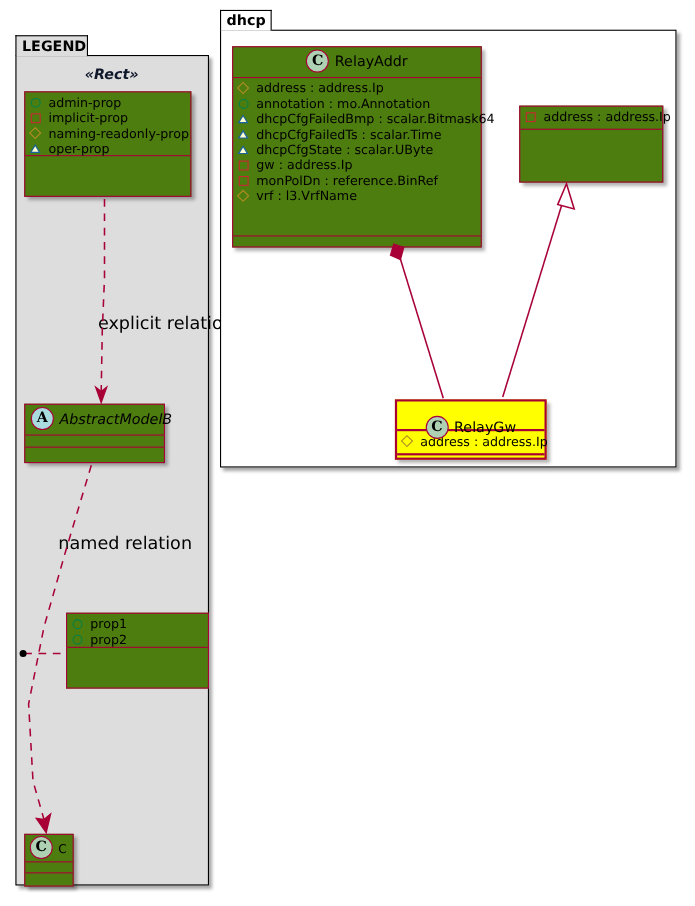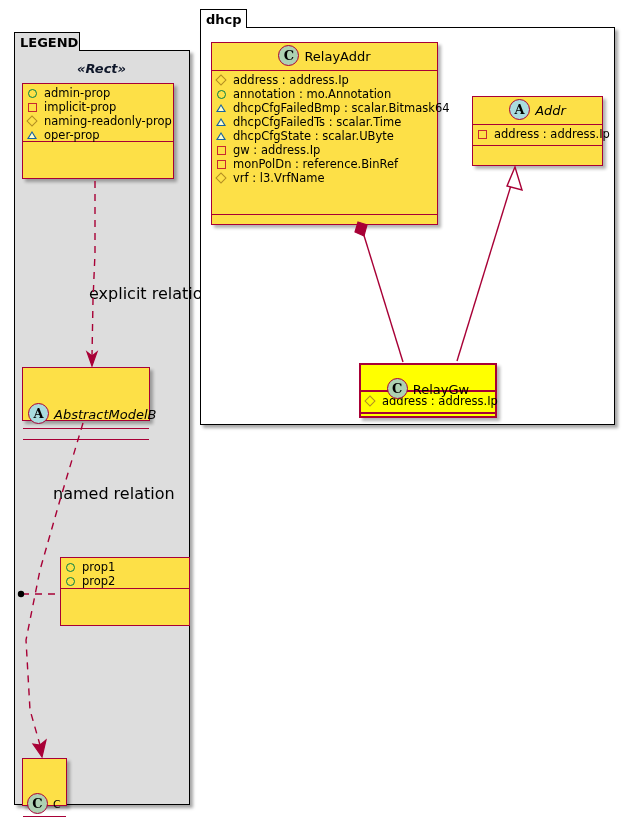--- a/index.html
+++ b/index.html
@@ -50,36 +50,35 @@
     right: -11px;
     top: -1px;
     width: 0; height: 0;
   }
 
   
   .classbox {
     position: absolute;
     box-sizing: border-box;
     border: 1px solid #a80036;
-    background: #fde047;
+    background: #4d7c0f;
     box-shadow: 3px 3px 3px rgba(0,0,0,0.3);
   }
   .classbox .hdr {
     position: relative;
     box-sizing: border-box;
     border-bottom: 1px solid #a80036;
     text-align: center;
     padding: 3px 6px 4px 6px;
     font-size: 13px;
     color: #000000;
     white-space: nowrap;
   }
   .classbox .hdr.left {
     text-align: left;
-    margin-top: 33px;
   }
   .classbox .attrs {
     box-sizing: border-box;
     border-bottom: 1px solid #a80036;
     padding: 2px 4px 18px 4px;
   }
   .classbox .empty-compartment {
     box-sizing: border-box;
     height: 10px;
     border-bottom: 1px solid #a80036;
@@ -337,23 +336,20 @@
         <span class="mk diamond">
             <i></i>
           </span>
         <span class="atext">vrf : l3.VrfName</span>
       </div>
     </div>
     <div class="empty-compartment"></div>
   </div>
 
   <div class="classbox" style="left:472px; top:96px; width:131px; height:70px;">
-    <div class="hdr" style="height:28px; padding-top:3px;">
-      <span class="circ a">A</span><span class="cname ital">Addr</span>
-    </div>
     <div class="attrs" style="height:18px;">
       <div class="attr">
         <span class="mk square">
             <i></i>
           </span>
         <span class="atext">address : address.Ip</span>
       </div>
     </div>
     <div class="empty-compartment" style="height:10px;"></div>
   </div>

